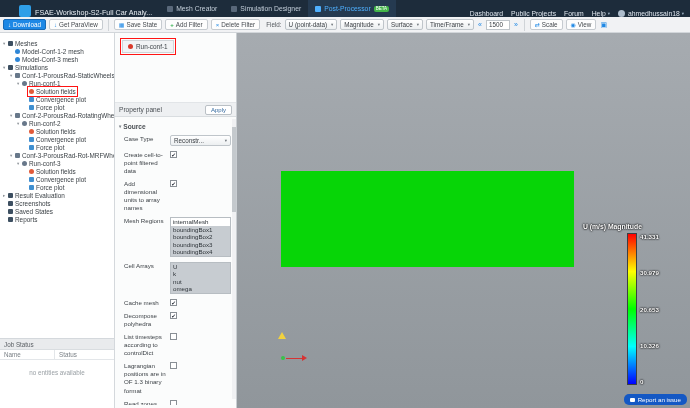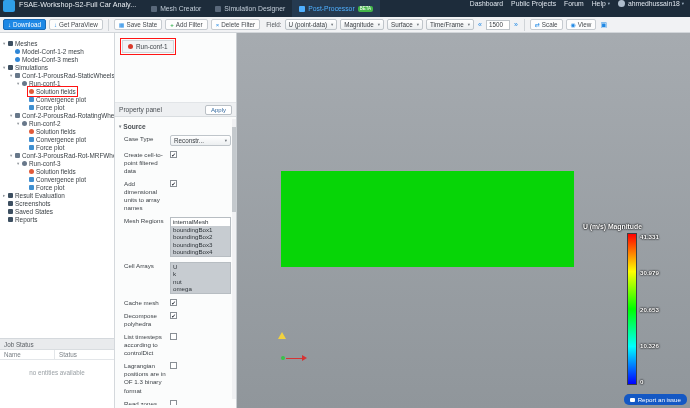--- a/index.html
+++ b/index.html
@@ -1,20 +1,20 @@
 <!DOCTYPE html>
 <html><head>
 <meta charset="utf-8">
 <style>
   * { margin:0; padding:0; box-sizing:border-box; }
   html,body { width:690px; height:408px; overflow:hidden; }
   body { font-family:"Liberation Sans", sans-serif; font-size:7px; color:#3c4247; background:#fff; position:relative; }
 
   
-  .topbar { position:absolute; top:0; left:0; width:690px; height:17px; background:#1d2c3b; color:#e8edf2; display:flex; align-items:flex-start; font-size:6.8px; }
+  .topbar { position:absolute; top:0; left:0; width:690px; height:17px; background:#1d2c3b; color:#e8edf2; display:flex; align-items:flex-end; font-size:6.8px;padding-left:16px; }
   .logo { width:12px; height:12px; margin:0 4px 0 3px; background:#2f9fe8; border-radius:2px; flex:none; }
   .title { white-space:nowrap; margin-right:8px; font-size:7.2px; }
   .toptabs { display:flex; height:17px; }
   .toptab { display:flex; align-items:center; gap:3px; padding:0 7px; color:#c2cdd8; cursor:pointer; }
   .toptab.active { background:#253a50; color:#4fb0ff; }
   .tticn { width:6px; height:6px; background:#59687a; border-radius:1px; flex:none; }
   .toptab.active .tticn { background:#4fb0ff; }
   .beta { background:#43b649; color:#fff; font-size:4.5px; line-height:6px; height:6px; padding:0 2px; border-radius:2px; }
   .topnav { margin-left:auto; display:flex; align-items:center; gap:8px; padding-right:6px; color:#dfe6ee; white-space:nowrap; }
   .navitem { display:inline-flex; align-items:center; gap:1px; }

